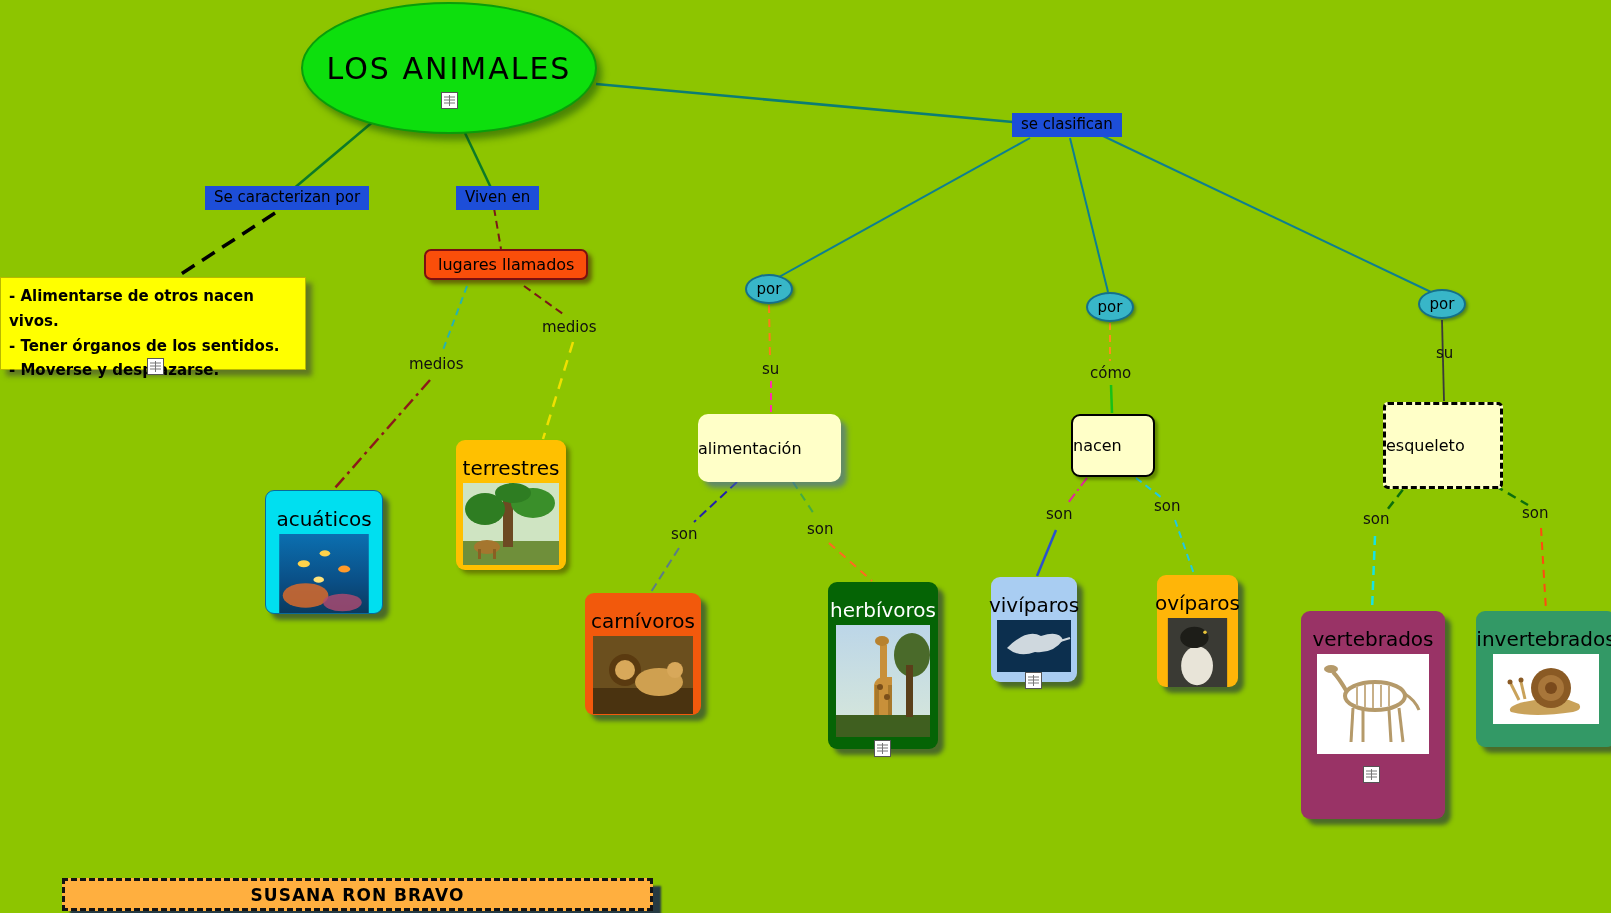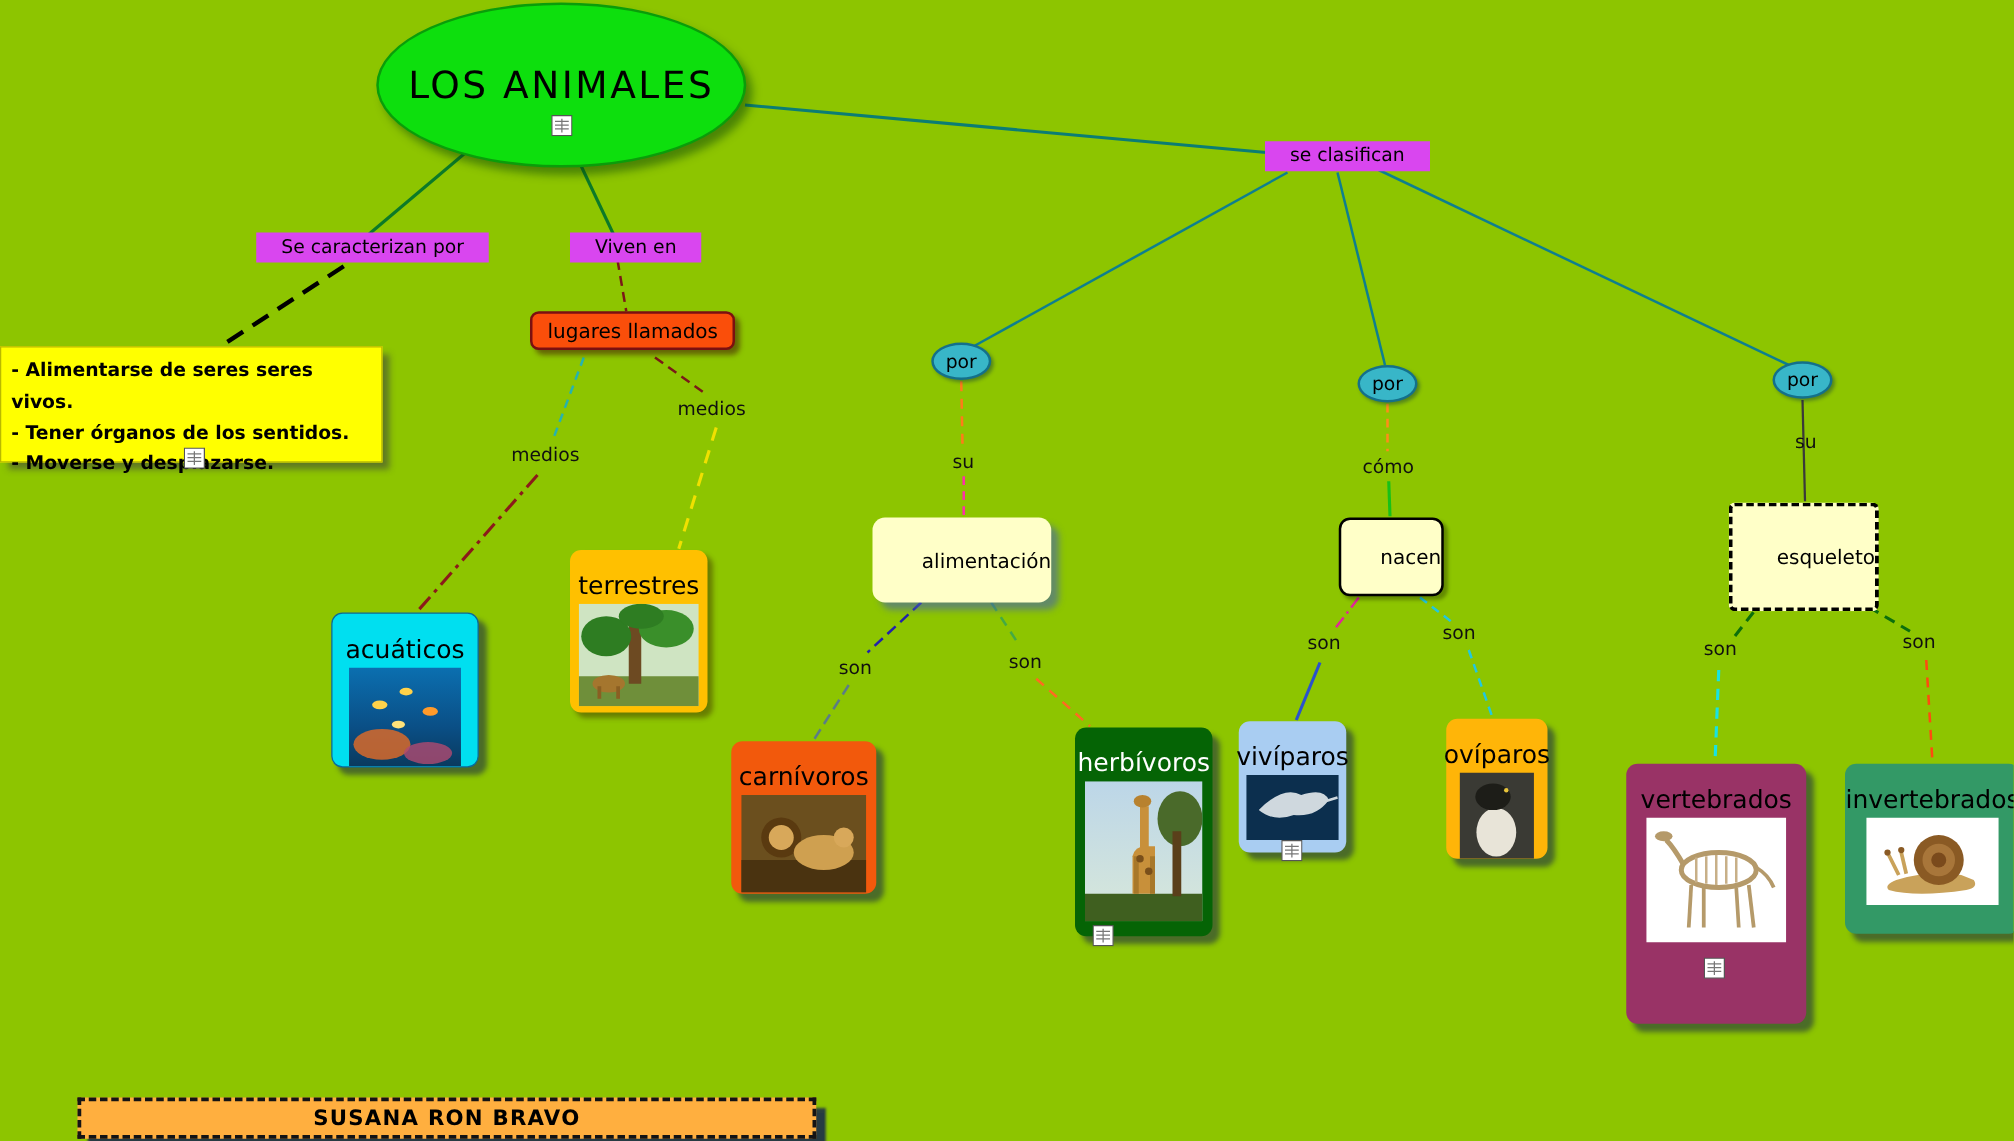--- a/index.html
+++ b/index.html
@@ -6,22 +6,22 @@
   html,body { background:#8dc500; }
   .canvas {
     position:relative; width:1611px; height:913px;
     background:#8dc500; overflow:hidden;
     font-family:"DejaVu Sans", sans-serif; color:#000;
   }
   .edges { position:absolute; left:0; top:0; pointer-events:none; }
 
   
   .tag {
-    position:absolute; background:#d946ef; color:#000;
-    font-size:15px; line-height:1.45; padding:1px 20px; white-space:nowrap;
+    position:absolute; background:#1d4ed8; color:#000;
+    font-size:15px; line-height:1.45; padding:1px 9px; white-space:nowrap;
   }
   
   .word { position:absolute; font-size:15px; color:#101010; white-space:nowrap; }
 
   .ellipse { position:absolute; display:flex; align-items:center; justify-content:center; border-radius:50%; text-align:center; }
   .root-ellipse {
     left:301px; top:2px; width:296px; height:132px;
     background:#0ddf0d; border:2px solid #0a9d0a;
     box-shadow:5px 6px 7px rgba(10,70,10,.5);
     font-size:30px; letter-spacing:2px;
@@ -40,41 +40,41 @@
   }
 
   .lugares {
     position:absolute; left:424px; top:249px;
     background:#fa4e0a; border:2px solid #7b1010; border-radius:7px;
     padding:4px 12px; font-size:16px;
     box-shadow:4px 4px 4px rgba(60,10,10,.5);
   }
 
   .concept {
-    position:absolute; display:flex; align-items:center; justify-content:flex-end;
+    position:absolute; display:flex; align-items:center; justify-content:flex-start;
     background:#ffffc8; font-size:16px; border-radius:10px; text-align:center;
   }
   #alimentacion { left:698px; top:414px; width:143px; height:68px;
     box-shadow:6px 6px 5px rgba(70,100,170,.6); }
   #nacen { left:1071px; top:414px; width:84px; height:63px;
     border:2.5px solid #000; border-radius:9px; box-shadow:3px 3px 3px rgba(0,0,0,.3); }
   #esqueleto { left:1383px; top:402px; width:120px; height:87px;
     border:3px dashed #000; border-radius:5px; }
 
   .nodebox {
     position:absolute; display:flex; flex-direction:column; align-items:center;
     border-radius:9px; box-shadow:6px 6px 4px rgba(10,20,80,.5);
   }
   .node-label { font-size:20px; padding:16px 2px 3px; white-space:nowrap; }
   .bold { font-weight:normal; }
 
   #acuaticos     { left:265px;  top:490px; width:118px; height:124px; background:#00dff0; border:1px solid #0a6a9a; }
   #terrestres    { left:456px;  top:440px; width:110px; height:130px; background:#ffc000; box-shadow:4px 4px 4px rgba(60,40,0,.45); }
   #carnivoros    { left:585px;  top:593px; width:116px; height:122px; background:#f2590c; }
-  #herbivoros    { left:828px;  top:582px; width:110px; height:167px; background:#056405;margin-left:32px; }
+  #herbivoros    { left:828px;  top:582px; width:110px; height:167px; background:#056405; }
   #viviparos     { left:991px;  top:577px; width:86px;  height:105px; background:#a9cdf2; }
   #oviparos      { left:1157px; top:575px; width:81px;  height:112px; background:#ffb508; }
   #vertebrados   { left:1301px; top:611px; width:144px; height:208px; background:#993366; }
   #invertebrados { left:1476px; top:611px; width:140px; height:136px; background:#339966; }
   #herbivoros .node-label { color:#ffffff; }
 
   .doc-icon { position:absolute; }
 
   .footer {
     position:absolute; left:62px; top:878px; width:591px; height:33px;
@@ -155,21 +155,21 @@
     <span>por</span>
   </div>
   <div class="ellipse por" style="left:1086px; top:292px;">
     <span>por</span>
   </div>
   <div class="ellipse por" style="left:1418px; top:289px;">
     <span>por</span>
   </div>
 
   <div class="note">
-    <div>- Alimentarse de seres seres vivos.</div>
+    <div>- Alimentarse de otros nacen vivos.</div>
     <div>- Tener órganos de los sentidos.</div>
     <div>- Moverse y desplazarse.</div>
   </div>
 
   <div class="concept" id="alimentacion">
     <span>alimentación</span>
   </div>
   <div class="concept" id="nacen">
     <span>nacen</span>
   </div>

